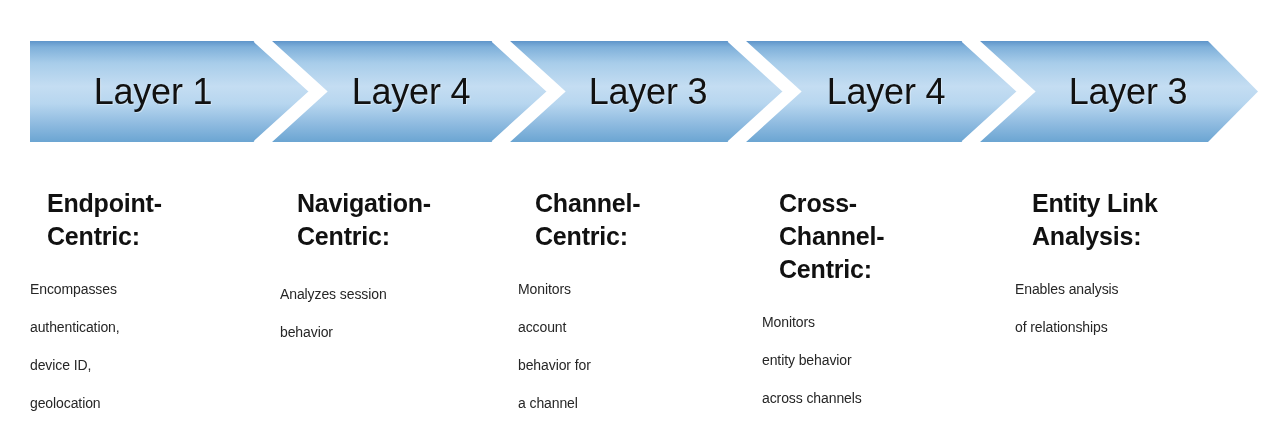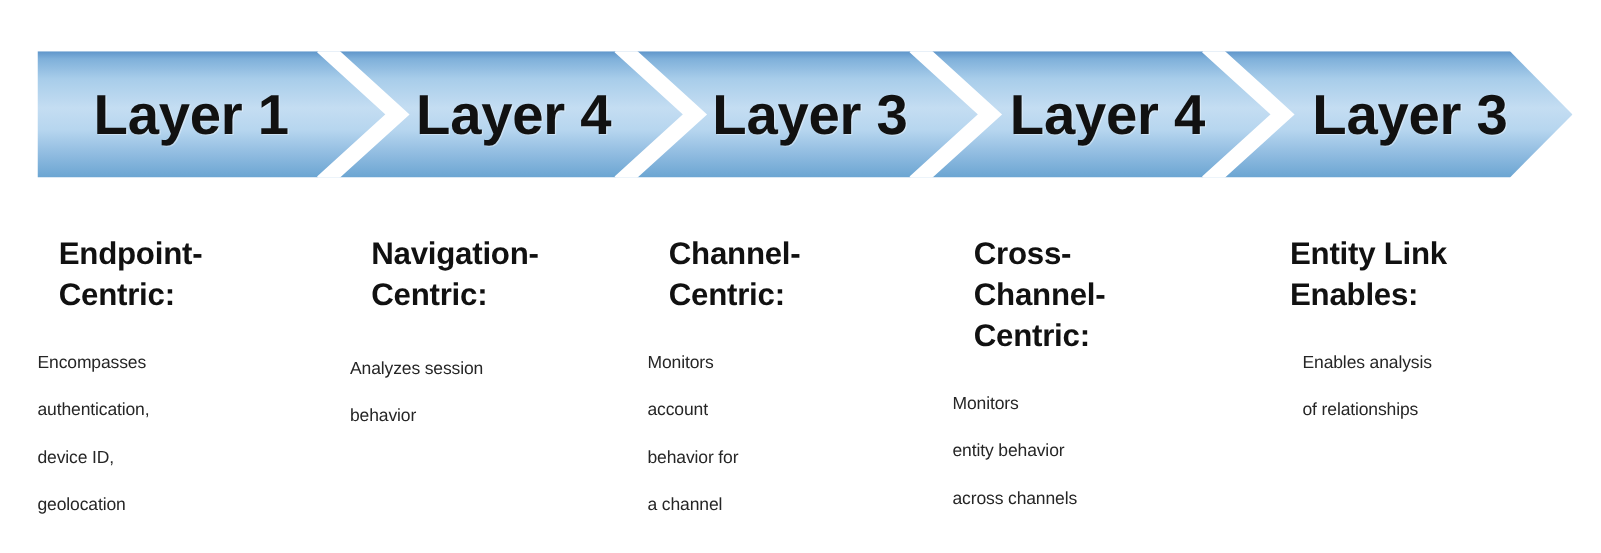--- a/index.html
+++ b/index.html
@@ -29,22 +29,22 @@
     display: block;
     width: 100%;
     height: 100%;
   }
 
   .layer-label {
     position: absolute;
     top: 41px;
     height: 101px;
     line-height: 101px;
-    font-size: 45px;
-    font-weight: bold;
+    font-size: 36px;
+    font-weight: normal;
     letter-spacing: -0.2px;
     color: #111111;
     text-shadow: 1px 1px 0 rgba(255,255,255,0.35);
     white-space: nowrap;
     text-align: center;
   }
 
   
   #columns {
     position: absolute;
@@ -78,21 +78,21 @@
   .col-1 { left: 30px;   width: 236px; }
   .col-2 { left: 280px;  width: 225px; }
   .col-3 { left: 518px;  width: 228px; }
   .col-4 { left: 762px;  width: 232px; }
   .col-5 { left: 1015px; width: 240px; }
 
   .col-1 .col-body { margin-top: 8px; }
   .col-2 .col-body { margin-top: 22px; }
   .col-3 .col-body { margin-top: 8px; }
   .col-4 .col-body { margin-top: 8px; }
-  .col-5 .col-body { margin-top: 8px; margin-left: 27px; }
+  .col-5 .col-body { margin-top: 8px; }
 </style>
 </head>
 <body>
 
 <div id="arrow-band">
   <svg viewBox="0 0 1228 101" preserveAspectRatio="none">
     <defs>
       <linearGradient id="blueGrad" x1="0" y1="0" x2="0" y2="1">
         <stop offset="0%" stop-color="#5e95ca"></stop>
         <stop offset="6%" stop-color="#7fb0da"></stop>
@@ -152,18 +152,18 @@
     <p class="col-heading">Cross-
 Channel-
 Centric:</p>
     <p class="col-body">Monitors
 entity behavior
 across channels</p>
   </div>
 
   <div class="col col-5">
     <p class="col-heading">Entity Link
-Enables:</p>
+Analysis:</p>
     <p class="col-body">Enables analysis
 of relationships</p>
   </div>
 
 </div>
 
 </body></html>

